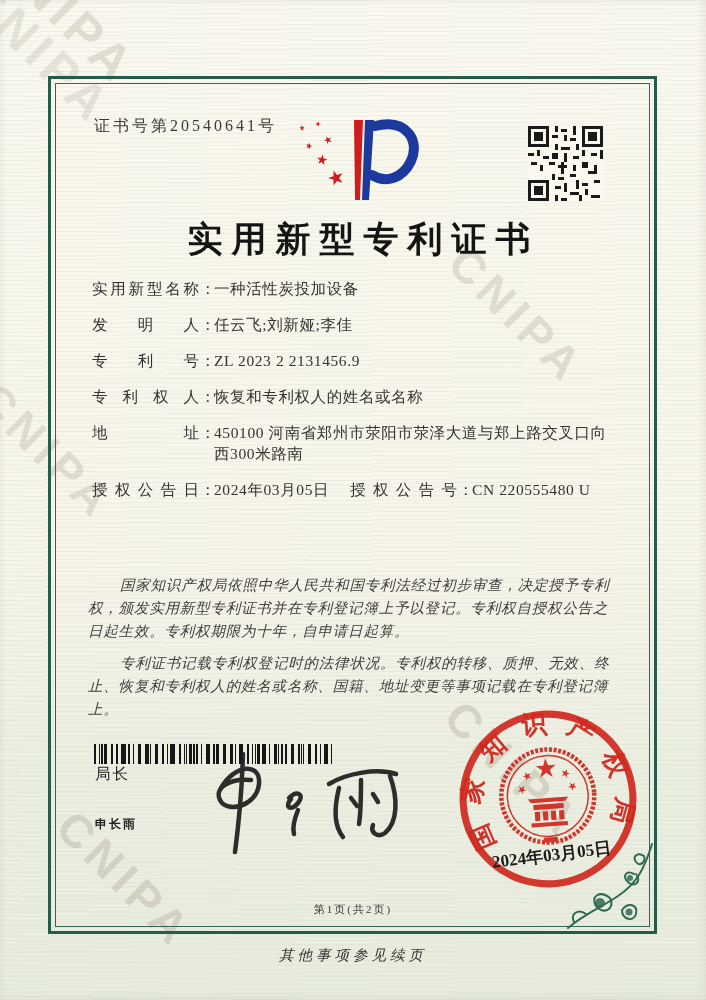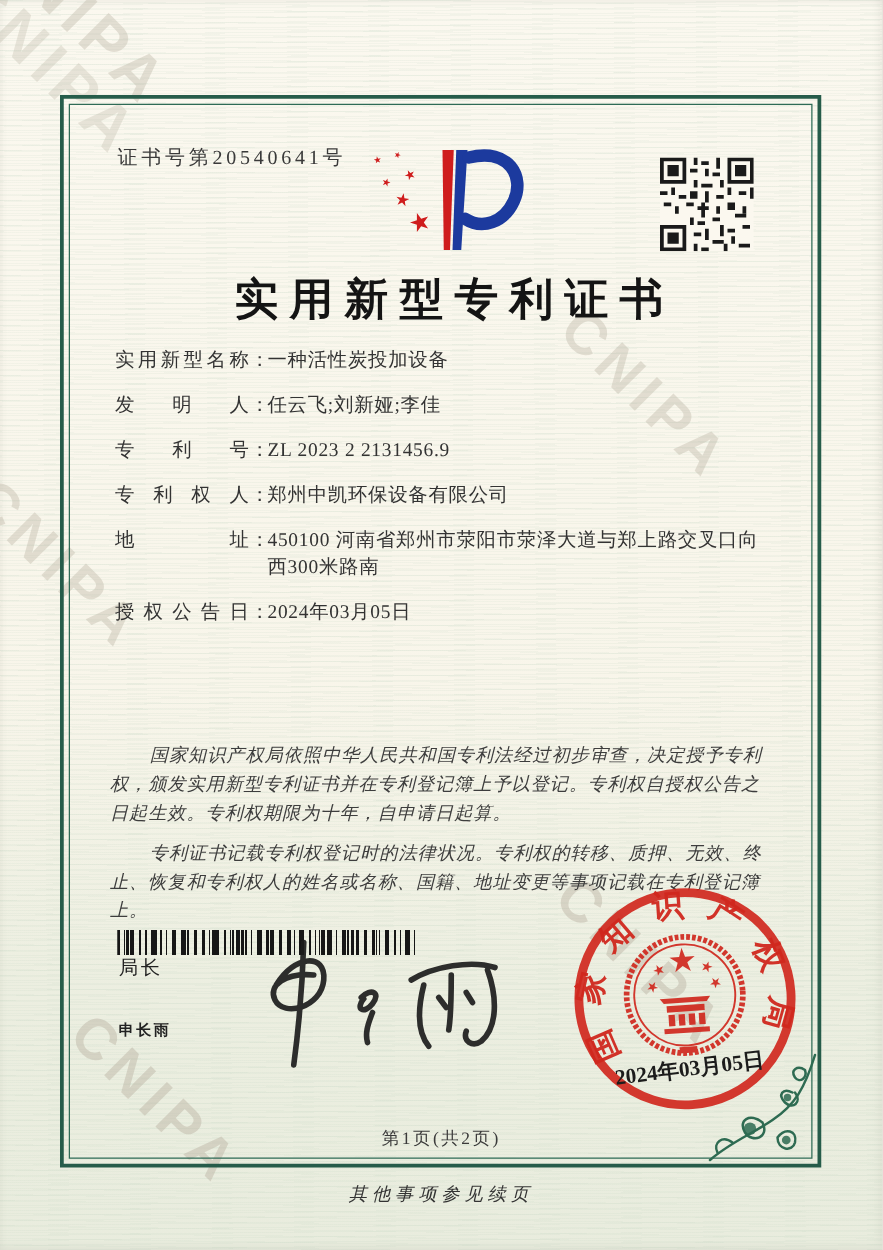--- a/index.html
+++ b/index.html
@@ -56,35 +56,34 @@
   .field-colon { display:inline-block; width:14px; vertical-align:top; }
   .field-value { display:inline-block; width:400px; vertical-align:top; letter-spacing:0.6px; word-break:break-all; }
   .grant-row { display:flex; }
   .grant-pair1 { width:258px; }
   .grant-pair2 { flex:1; }
   .grant-pair2 .field-value, .grant-pair1 .field-value { width:auto; }
   .body-text {
     position:absolute; left:88px; top:574px; width:534px;
     font-size:14.5px; line-height:1.6; color:#3d3d3d; letter-spacing:0.8px;
     font-style:italic;
-    margin-top:20px;
   }
   .body-text p { text-indent:2.2em; margin-bottom:8px; }
   .barcode {
     position:absolute; left:94px; top:744px; width:238px; height:20px;
     background-image:
       repeating-linear-gradient(90deg, #161616 0 2px, transparent 2px 5px, #161616 5px 6px, transparent 6px 10px, #161616 10px 13px, transparent 13px 17px),
       repeating-linear-gradient(90deg, #161616 0 1px, transparent 1px 7px, #161616 7px 9px, transparent 9px 14px, transparent 14px 23px);
   }
   .sig-title { position:absolute; left:95px; top:764px; font-size:15.5px; font-weight:400; color:#222; letter-spacing:2px;}
   .sig-name  { position:absolute; left:95px; top:816px; font-size:12px; font-weight:700; color:#222; letter-spacing:2px;}
   .signature-svg { position:absolute; left:158px; top:748px; }
   .seal { position:absolute; left:452px; top:703px; transform:rotate(-4deg); }
   .ornament { position:absolute; left:564px; top:840px; }
-  .page-number { position:absolute; left:0; top:902px; width:100%; text-align:center; font-size:14px; color:#3a3a3a; letter-spacing:2px;}
+  .page-number { position:absolute; left:0; top:902px; width:100%; text-align:center; font-size:11px; color:#3a3a3a; letter-spacing:2px;}
   .continuation { position:absolute; left:0; top:946px; width:100%; text-align:center; font-size:14.5px; color:#333; letter-spacing:4px; font-style:italic;font-family:Liberation Mono, monospace;}
 </style>
 </head>
 <body>
 
 <div class="page">
   <div class="guilloche"></div>
 
   <div class="watermark wm1">CNIPA</div>
   <div class="watermark wm2">CNIPA</div>
@@ -176,28 +175,31 @@
     <div class="field-row">
       <span class="field-label">实用新型名称</span><span class="field-colon">：</span><span class="field-value">一种活性炭投加设备</span>
     </div>
     <div class="field-row">
       <span class="field-label">发明人</span><span class="field-colon">：</span><span class="field-value">任云飞;刘新娅;李佳</span>
     </div>
     <div class="field-row">
       <span class="field-label">专利号</span><span class="field-colon">：</span><span class="field-value">ZL 2023 2 2131456.9</span>
     </div>
     <div class="field-row">
-      <span class="field-label">专利权人</span><span class="field-colon">：</span><span class="field-value">郑州中凯环保设备有限公司</span>
+      <span class="field-label">专利权人</span><span class="field-colon">：</span><span class="field-value">恢复和专利权人的姓名或名称</span>
     </div>
     <div class="field-row">
       <span class="field-label">地址</span><span class="field-colon">：</span><span class="field-value">450100 河南省郑州市荥阳市荥泽大道与郑上路交叉口向西300米路南</span>
     </div>
     <div class="field-row grant-row">
       <div class="grant-pair1">
         <span class="field-label">授权公告日</span><span class="field-colon">：</span><span class="field-value">2024年03月05日</span>
+      </div>
+      <div class="grant-pair2">
+        <span class="field-label">授权公告号</span><span class="field-colon">：</span><span class="field-value">CN 220555480 U</span>
       </div>
     </div>
   </div>
 
   <div class="body-text">
     <p>国家知识产权局依照中华人民共和国专利法经过初步审查，决定授予专利权，颁发实用新型专利证书并在专利登记簿上予以登记。专利权自授权公告之日起生效。专利权期限为十年，自申请日起算。</p>
     <p>专利证书记载专利权登记时的法律状况。专利权的转移、质押、无效、终止、恢复和专利权人的姓名或名称、国籍、地址变更等事项记载在专利登记簿上。</p>
   </div>
 
   <div class="barcode"></div>

